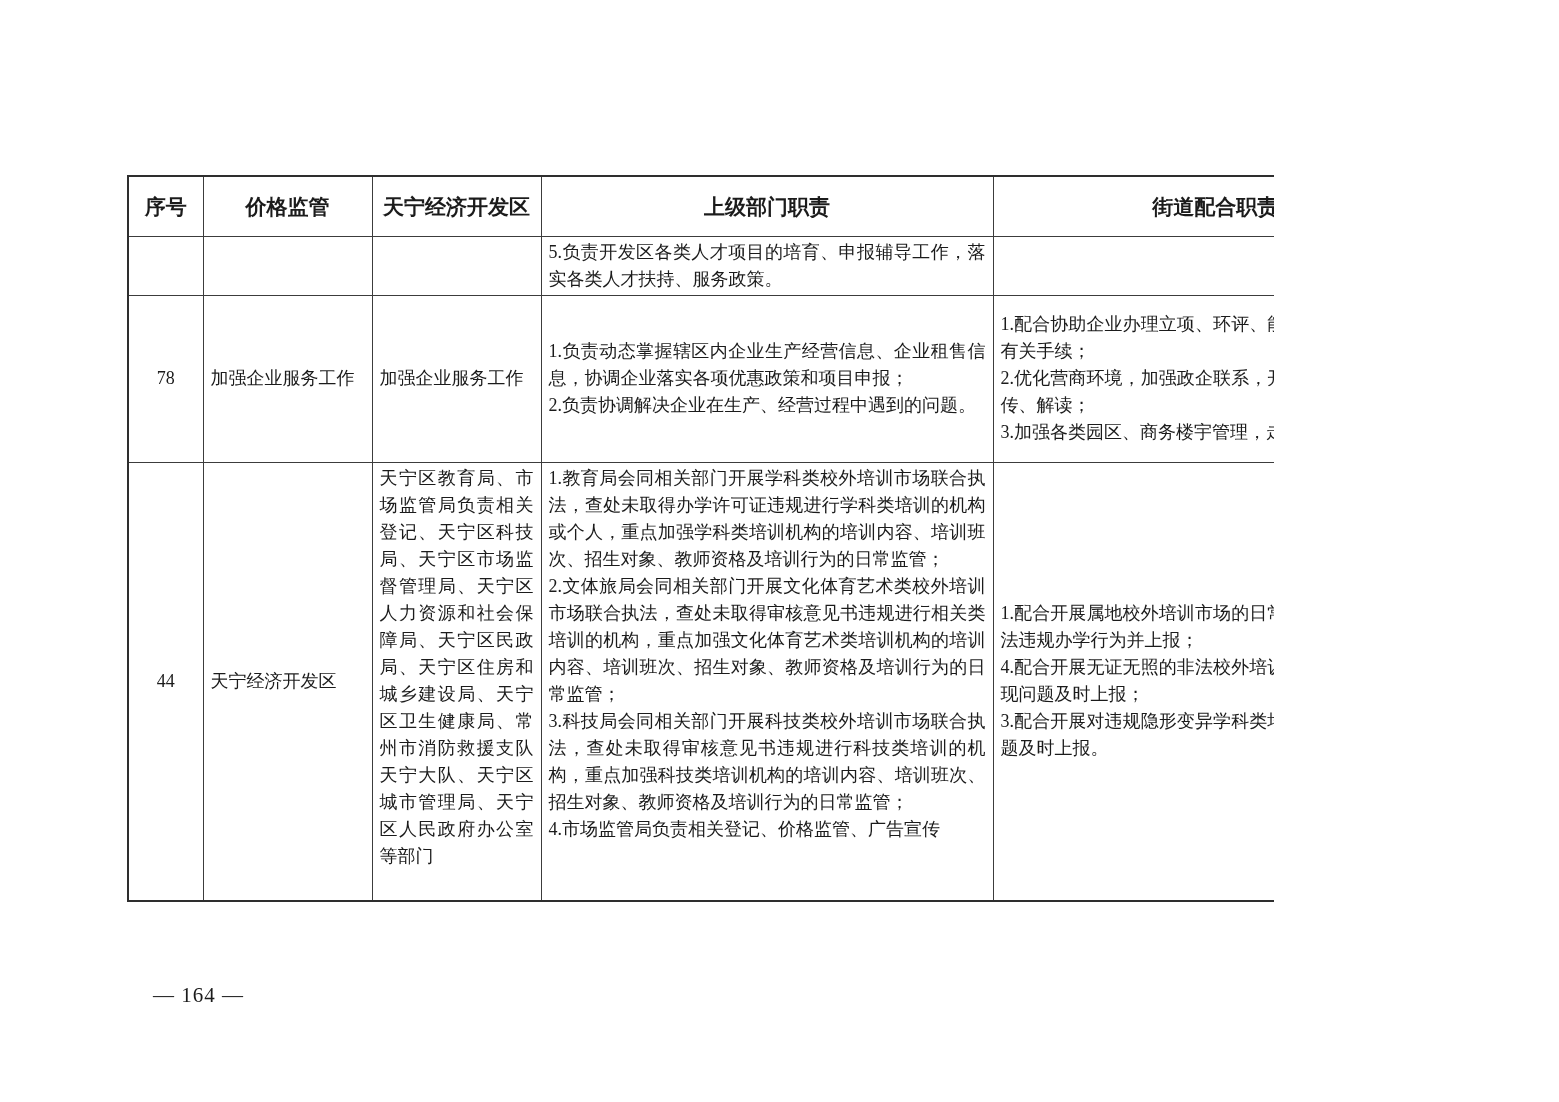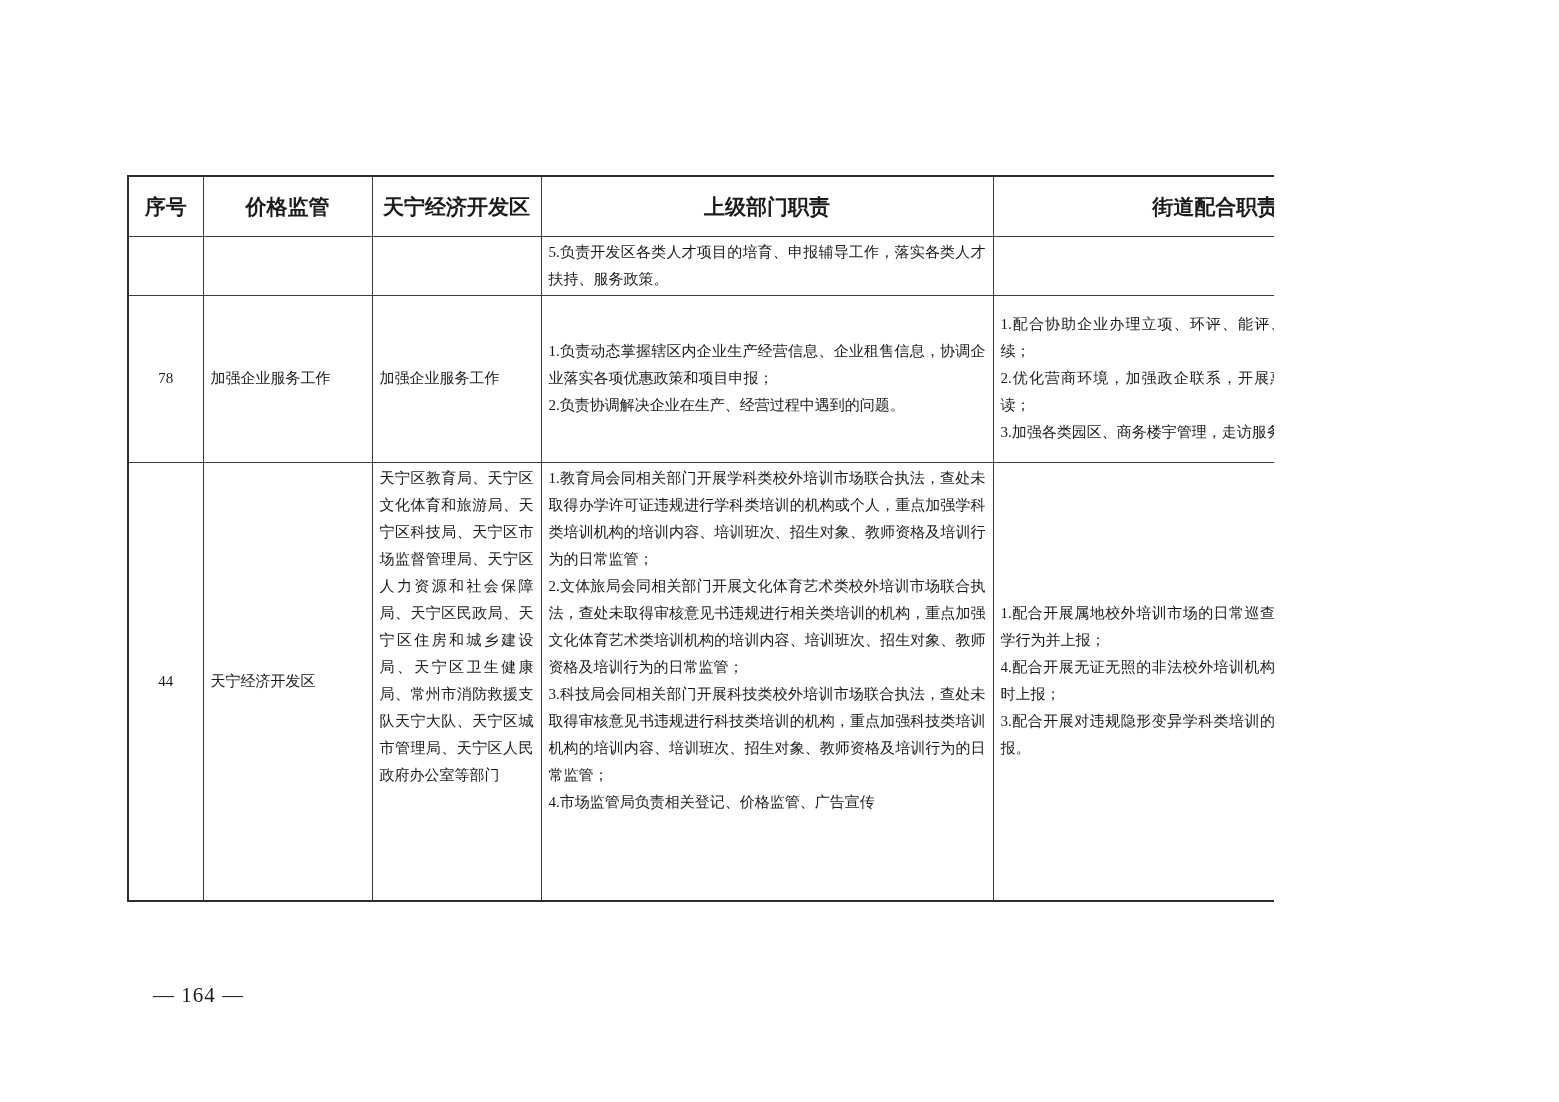--- a/index.html
+++ b/index.html
@@ -17,21 +17,21 @@
     left: 127px;
     top: 175px;
     width: 1310px;
     border-collapse: collapse;
     table-layout: fixed;
     border: 2px solid #2e2e2e;
   }
   .doc-table th, .doc-table td {
     border: 1px solid #3c3c3c;
     padding: 2px 7px;
-    font-size: 15px;
+    font-size: 18px;
     line-height: 27px;
     overflow: hidden;
     box-sizing: border-box;
   }
   .doc-table thead th {
     font-weight: bold;
     font-size: 21px;
     text-align: center;
     vertical-align: middle;
     height: 60px;
@@ -109,21 +109,21 @@
 2.负责协调解决企业在生产、经营过程中遇到的问题。</td>
         <td class="v-mid t-just">1.配合协助企业办理立项、环评、能评、施工、装修等有关手续；
 2.优化营商环境，加强政企联系，开展惠企政策法规宣传、解读；
 3.加强各类园区、商务楼宇管理，走访服务入驻企业。</td>
       </tr>
 
 
       <tr class="row-79">
         <td class="v-mid t-center">44</td>
         <td class="v-mid">天宁经济开发区</td>
-        <td class="v-top t-just dept-cell">天宁区教育局、天宁区文化体育和旅游局、天宁区科技局、天宁区市场监督管理局、天宁区人力资源和社会保障局、天宁区民政局、天宁区住房和城乡建设局、天宁区卫生健康局、常州市消防救援支队天宁大队、天宁区城市管理局、天宁区人民政府办公室等部门</td>
+        <td class="v-top t-just dept-cell">天宁区教育局、市场监管局负责相关登记、天宁区科技局、天宁区市场监督管理局、天宁区人力资源和社会保障局、天宁区民政局、天宁区住房和城乡建设局、天宁区卫生健康局、常州市消防救援支队天宁大队、天宁区城市管理局、天宁区人民政府办公室等部门</td>
         <td class="v-top t-just">1.教育局会同相关部门开展学科类校外培训市场联合执法，查处未取得办学许可证违规进行学科类培训的机构或个人，重点加强学科类培训机构的培训内容、培训班次、招生对象、教师资格及培训行为的日常监管；
 2.文体旅局会同相关部门开展文化体育艺术类校外培训市场联合执法，查处未取得审核意见书违规进行相关类培训的机构，重点加强文化体育艺术类培训机构的培训内容、培训班次、招生对象、教师资格及培训行为的日常监管；
 3.科技局会同相关部门开展科技类校外培训市场联合执法，查处未取得审核意见书违规进行科技类培训的机构，重点加强科技类培训机构的培训内容、培训班次、招生对象、教师资格及培训行为的日常监管；
 4.市场监管局负责相关登记、价格监管、广告宣传</td>
         <td class="v-mid t-just">1.配合开展属地校外培训市场的日常巡查，及时发现违法违规办学行为并上报；
 4.配合开展无证无照的非法校外培训机构清理整顿，发现问题及时上报；
 3.配合开展对违规隐形变异学科类培训的巡查，发现问题及时上报。</td>
       </tr>
     </tbody>
   </table>

